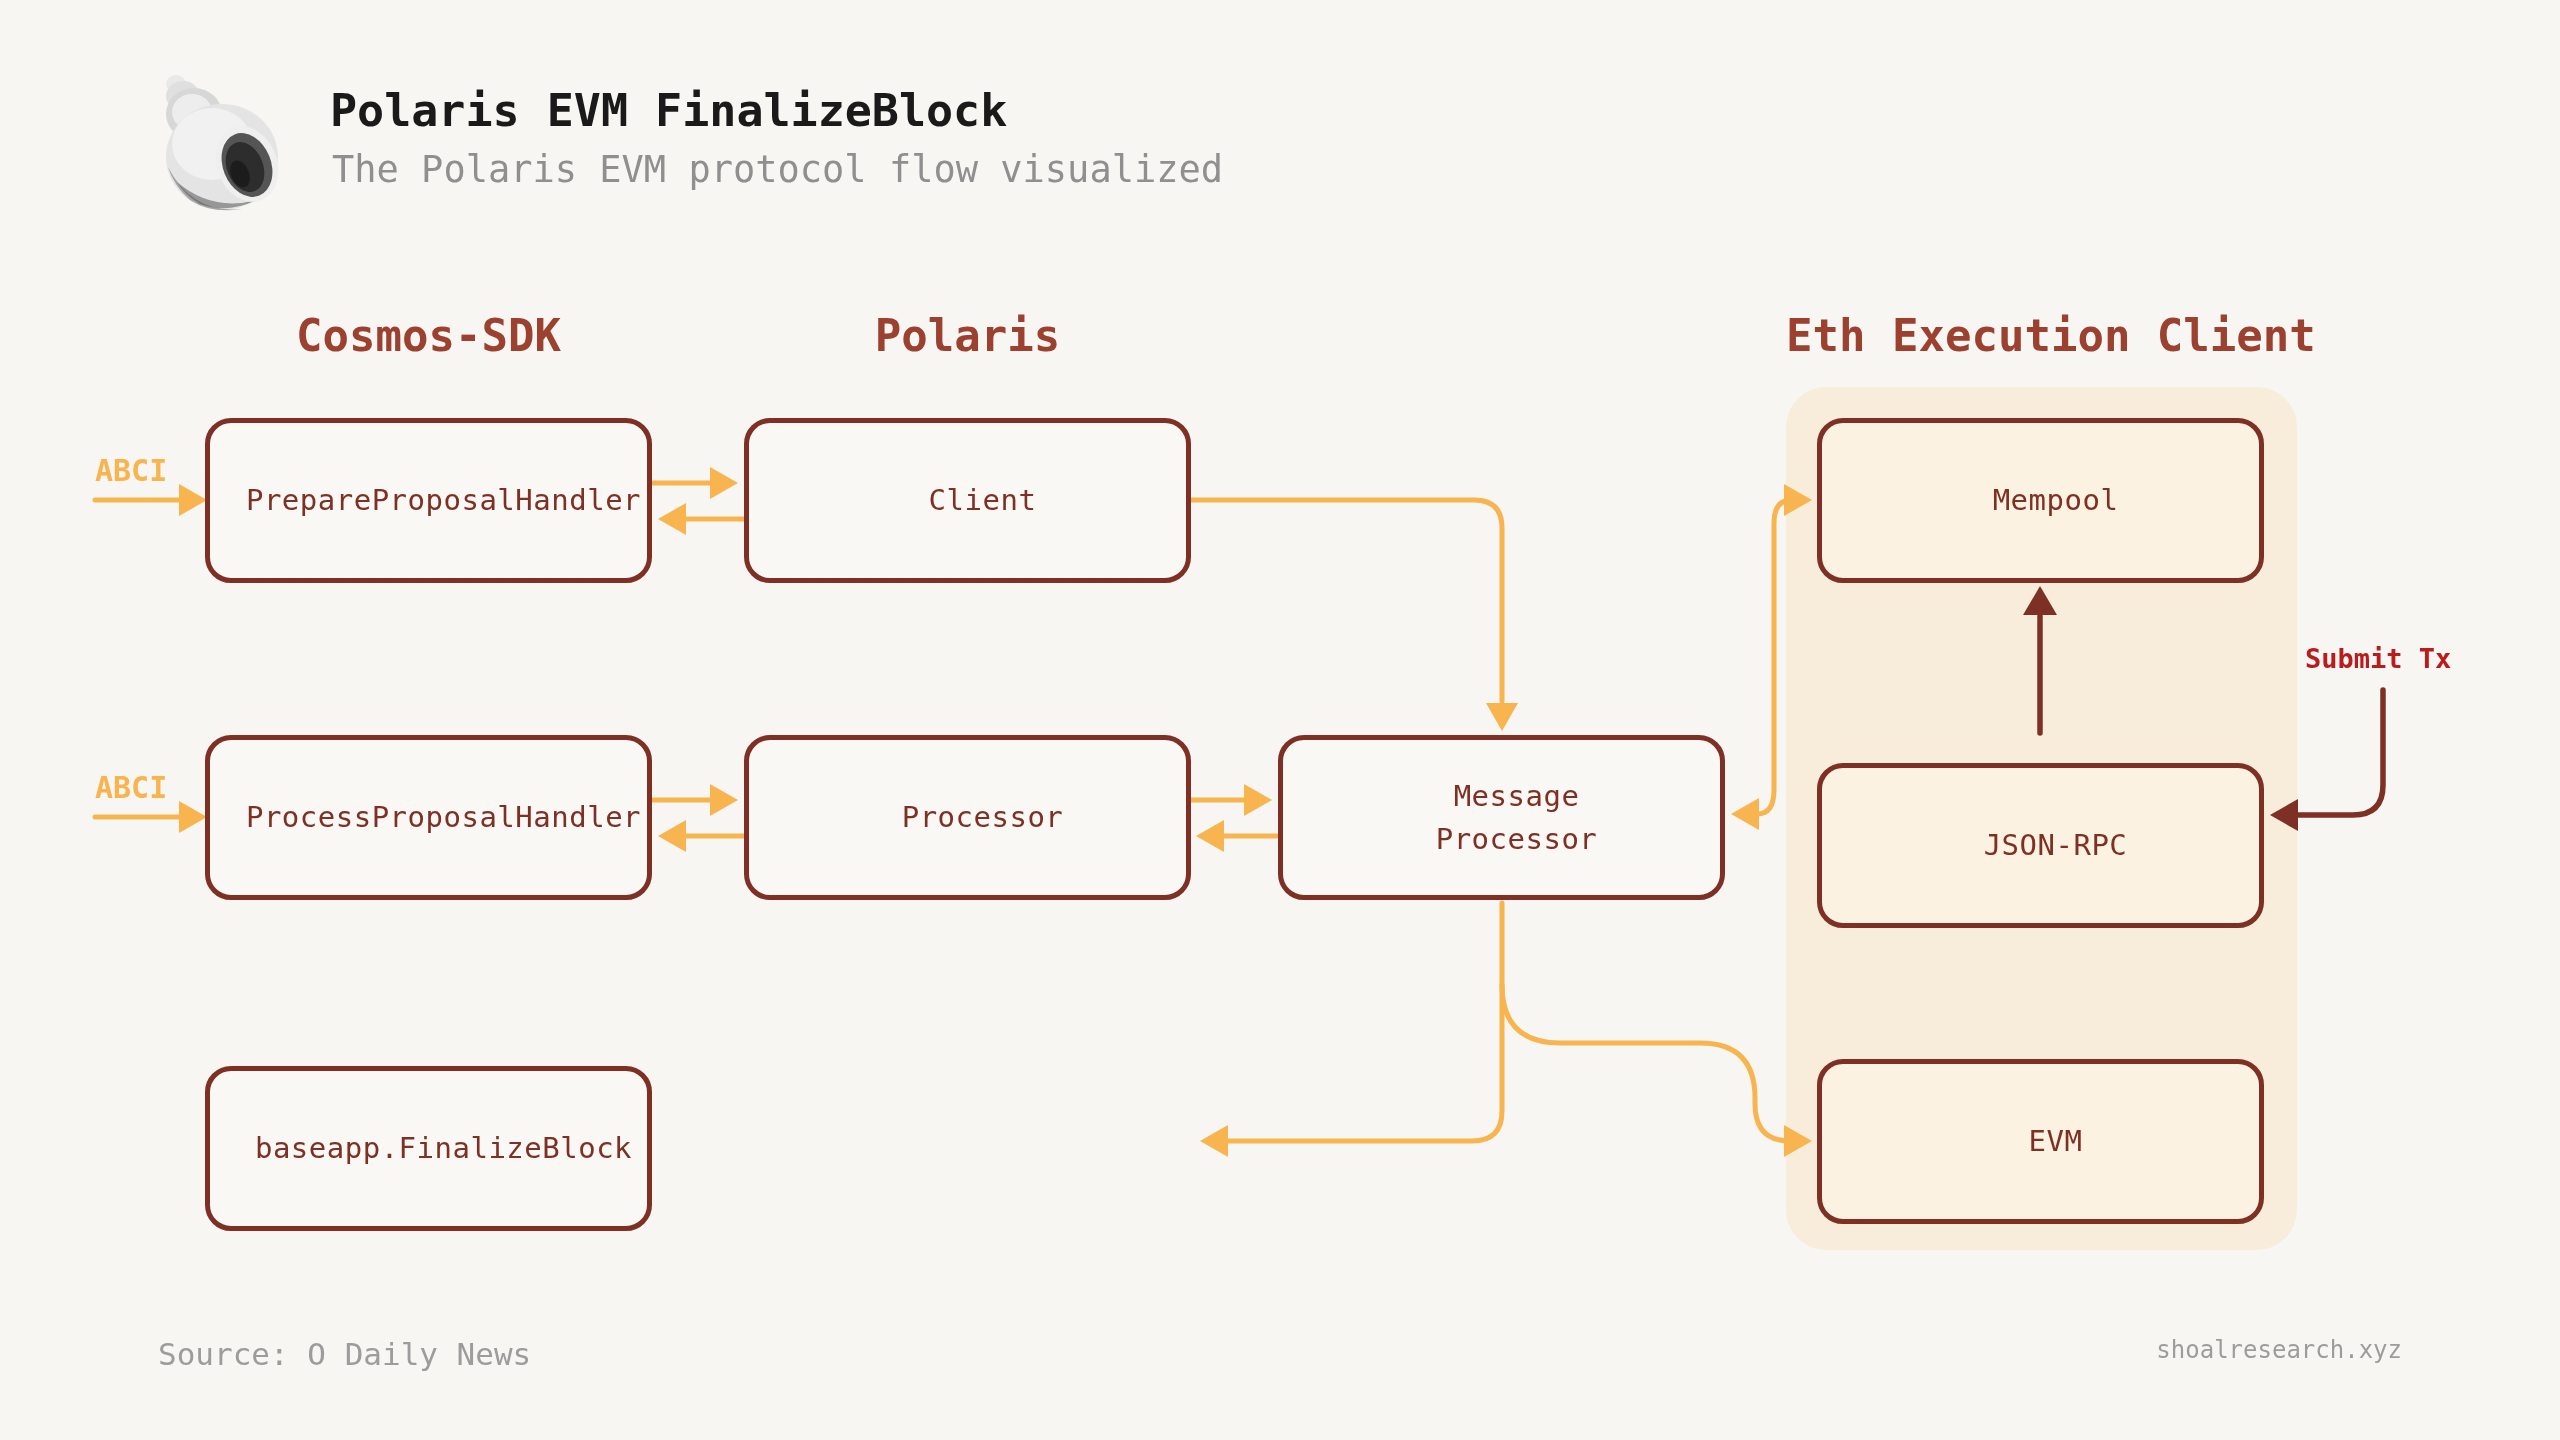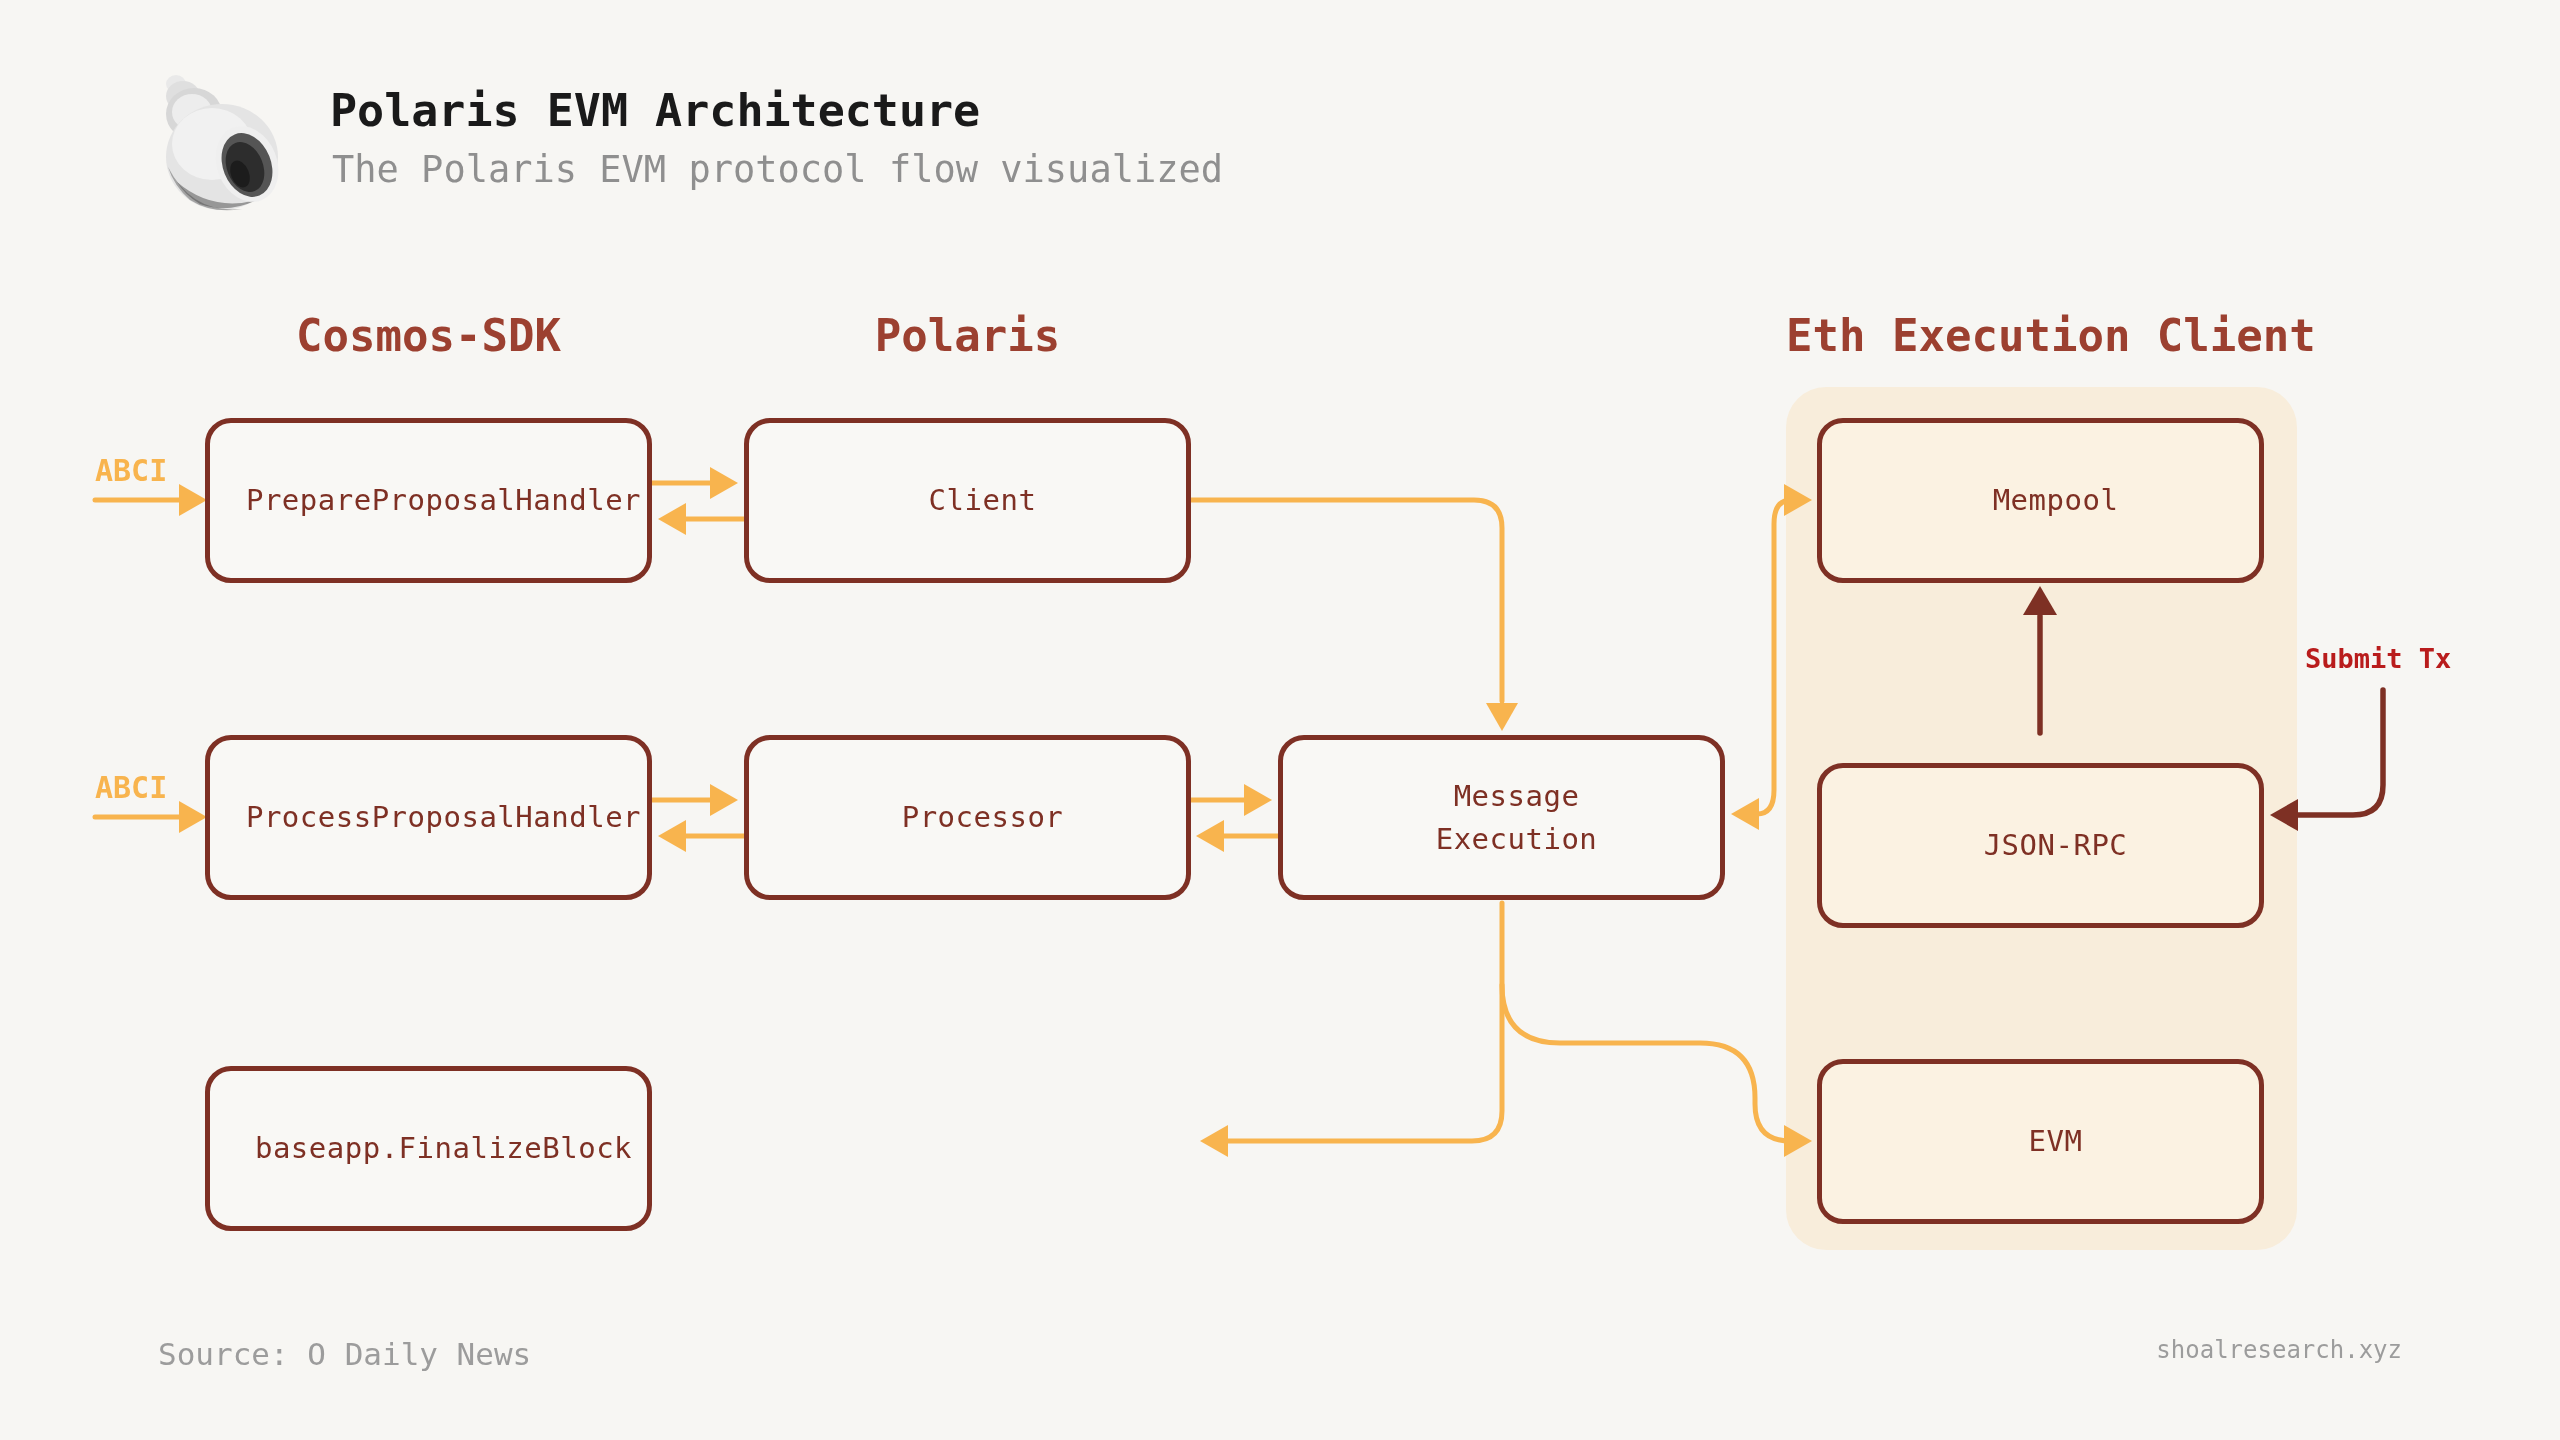--- a/index.html
+++ b/index.html
@@ -75,21 +75,21 @@
     <ellipse cx="70" cy="95" rx="56" ry="53" fill="#E4E4E4"></ellipse>
     <ellipse cx="60" cy="82" rx="40" ry="36" fill="#F1F1F1"></ellipse>
     <path d="M16 105 Q40 152 90 147 Q60 152 38 138 Q22 124 16 105 Z" fill="#6E6E6E" opacity="0.55"></path>
     <path d="M25 120 Q60 150 105 138 Q75 152 48 142 Q33 133 25 120 Z" fill="#4A4A4A" opacity="0.5"></path>
     <ellipse cx="95" cy="102" rx="30" ry="39" fill="#EFEFEF" transform="rotate(-22 95 102)"></ellipse>
     <ellipse cx="95" cy="103" rx="24" ry="33" fill="#555555" transform="rotate(-22 95 103)"></ellipse>
     <ellipse cx="93" cy="105" rx="18" ry="26" fill="#2D2D2D" transform="rotate(-22 93 105)"></ellipse>
     <ellipse cx="88" cy="112" rx="9" ry="14" fill="#1C1C1C" transform="rotate(-22 88 112)"></ellipse>
   </svg>
 
-  <div class="page-title">Polaris EVM Architecture</div>
+  <div class="page-title">Polaris EVM FinalizeBlock</div>
   <div class="page-subtitle">The Polaris EVM protocol flow visualized</div>
 
   <div class="col-head c1">Cosmos-SDK</div>
   <div class="col-head c2">Polaris</div>
   <div class="col-head c3">Eth Execution Client</div>
 
   <div class="panel"></div>
 
   <svg class="edges" width="2560" height="1440" viewBox="0 0 2560 1440">
 
@@ -135,21 +135,21 @@
   </svg>
 
   <div class="node" style="left:205px;top:418px;">PrepareProposalHandler</div>
   <div class="node" style="left:205px;top:735px;">ProcessProposalHandler</div>
   <div class="node" style="left:205px;top:1066px;">baseapp.FinalizeBlock</div>
 
   <div class="node" style="left:744px;top:418px;">Client</div>
   <div class="node" style="left:744px;top:735px;">Processor</div>
 
   <div class="node" style="left:1278px;top:735px;">Message
-Execution</div>
+Processor</div>
 
   <div class="node beige" style="left:1817px;top:418px;">Mempool</div>
   <div class="node beige" style="left:1817px;top:763px;">JSON-RPC</div>
   <div class="node beige" style="left:1817px;top:1059px;">EVM</div>
 
   <div class="abci-label" style="top:453px;">ABCI</div>
   <div class="abci-label" style="top:770px;">ABCI</div>
   <div class="submit-label">Submit Tx</div>
 
   <div class="footer-left">Source: O Daily News</div>

